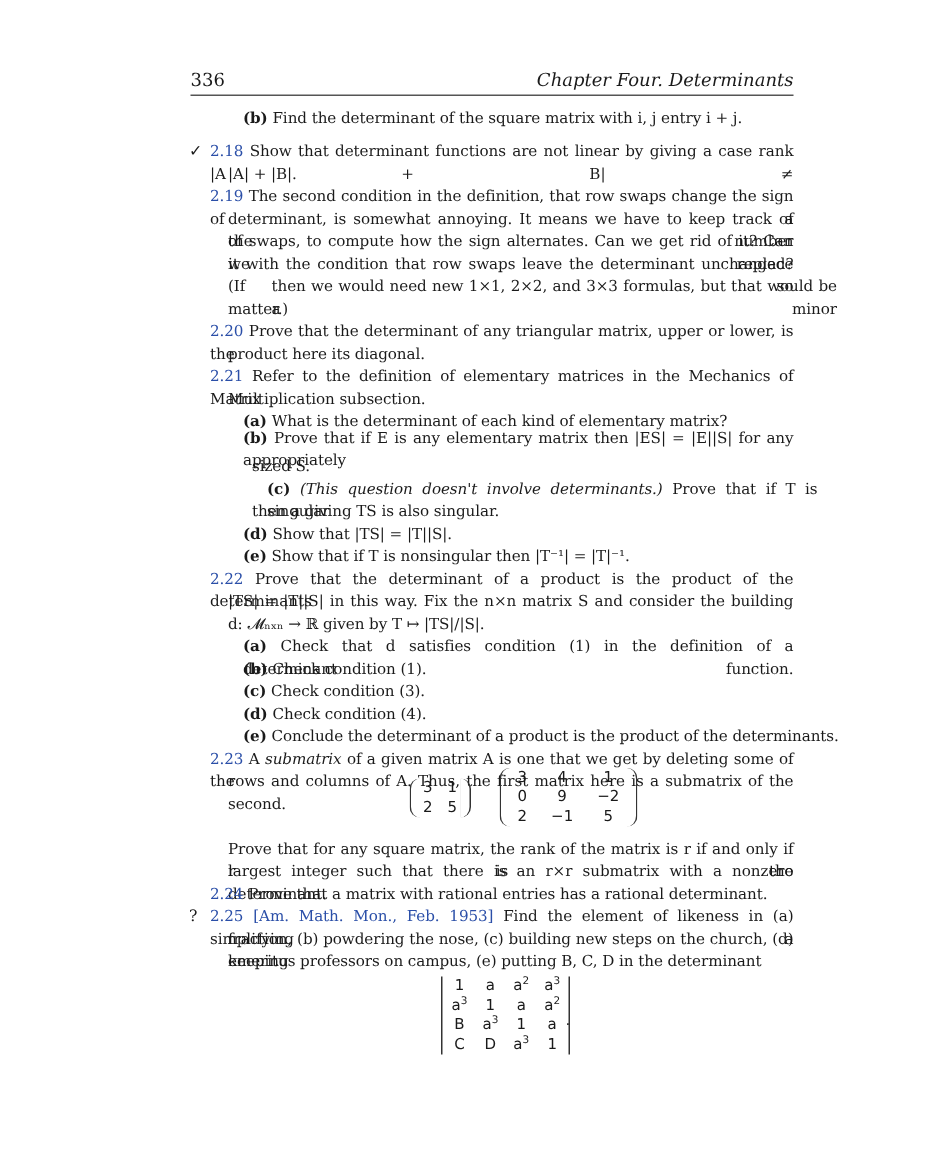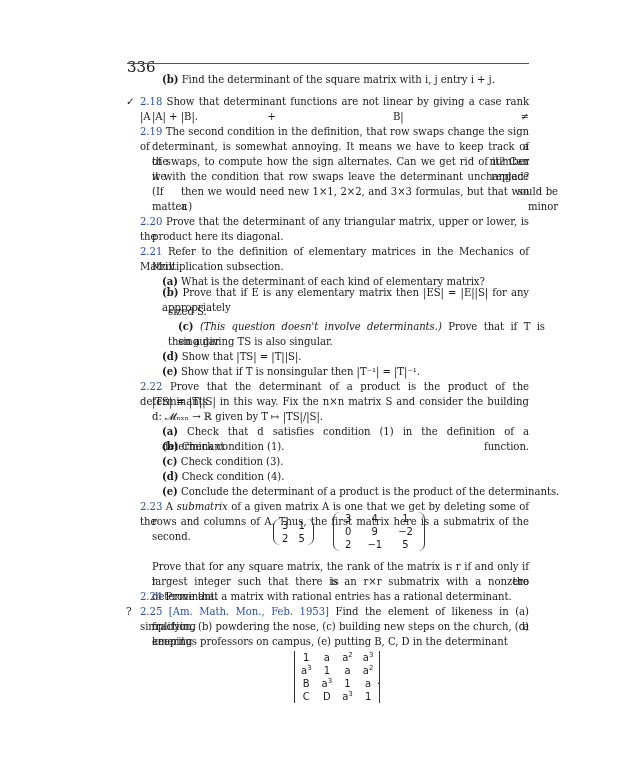--- a/index.html
+++ b/index.html
@@ -1,19 +1,19 @@
 <!DOCTYPE html>
 <html><head>
 <meta charset="utf-8">
 <style>
   html, body { margin:0; padding:0; background:#ffffff; }
   body { width:630px; height:777px; position:relative; overflow:hidden;
          font-family:"DejaVu Serif", serif; color:#1a1a1a; }
   .page { position:absolute; left:0; top:0; width:630px; height:777px; }
-  .hdr { position:absolute; left:127px; width:402px; top:58px; height:16px; font-size:15px; }
+  .hdr { position:absolute; left:127px; width:402px; top:46px; height:16px; font-size:12px; }
   .hdr .num { position:absolute; left:0; top:0; }
   .hdr .chap { position:absolute; right:0; top:0; font-style:italic; }
   .rule { position:absolute; left:127px; width:402px; top:63px; border-top:1px solid #555; }
   .txt { position:absolute; font-size:10.1px; line-height:15px; white-space:nowrap; letter-spacing:-0.05px; }
   .blue { color:#2b4fa8; }
   .b { font-weight:bold; }
   .i { font-style:italic; }
   .just { text-align:justify; text-align-last:justify; white-space:normal; }
   .mk { position:absolute; font-size:10.5px; }
   .mat { position:absolute; font-size:10px; font-family:"DejaVu Sans", sans-serif; }
@@ -25,20 +25,21 @@
   .bar-l, .bar-r { position:absolute; top:0; bottom:0; width:0; border-left:1px solid #333; }
   .bar-l { left:-2px; } .bar-r { right:-2px; }
   sup { font-size:7px; vertical-align:4px; line-height:0; }
 </style>
 </head>
 <body>
 
 <div class="page">
   <div class="hdr">
     <span class="num">336</span>
+    <span class="chap">Chapter Four. Determinants</span>
   </div>
   <div class="rule"></div>
 
   <div id="lines">
       <div class="txt" style="left: 162px; top: 72px;"><span class="b">(b)</span><span> Find the determinant of the square matrix with i, j entry i + j.</span></div>
       <div class="txt just" style="left: 140px; top: 94px; width: 389px;"><span class="mk" style="left: -14px; position: absolute; top: 0px;">✓</span><span class="blue">2.18</span><span> Show that determinant functions are not linear by giving a case rank |A + B| ≠</span></div>
       <div class="txt" style="left: 152px; top: 109px;"><span>|A| + |B|.</span></div>
       <div class="txt just" style="left: 140px; top: 124px; width: 389px;"><span class="blue">2.19</span><span> The second condition in the definition, that row swaps change the sign of a</span></div>
       <div class="txt just" style="left: 152px; top: 139px; width: 377px;"><span>determinant, is somewhat annoying. It means we have to keep track of the number</span></div>
       <div class="txt just" style="left: 152px; top: 154px; width: 377px;"><span>of swaps, to compute how the sign alternates. Can we get rid of it? Can we replace</span></div>

